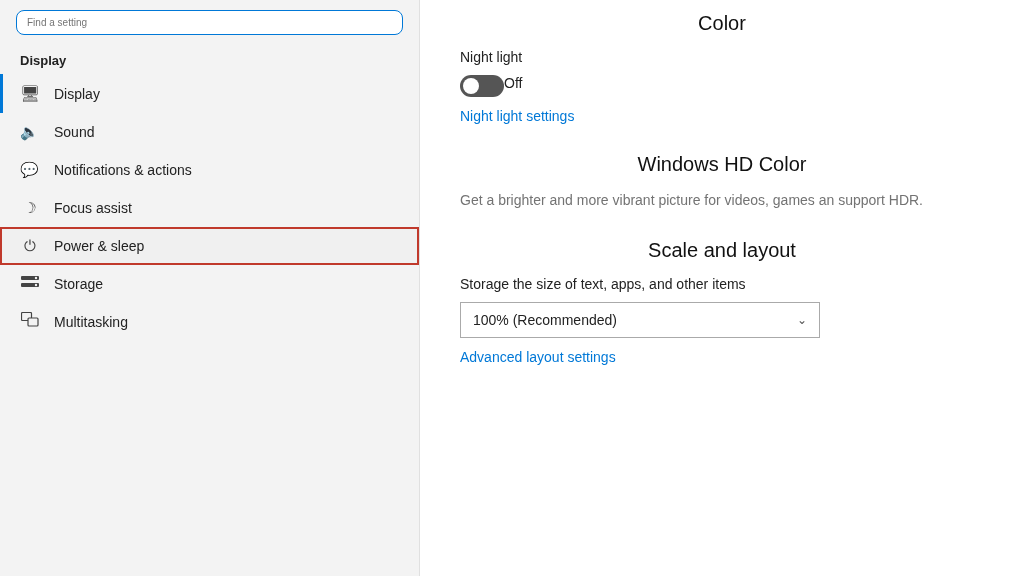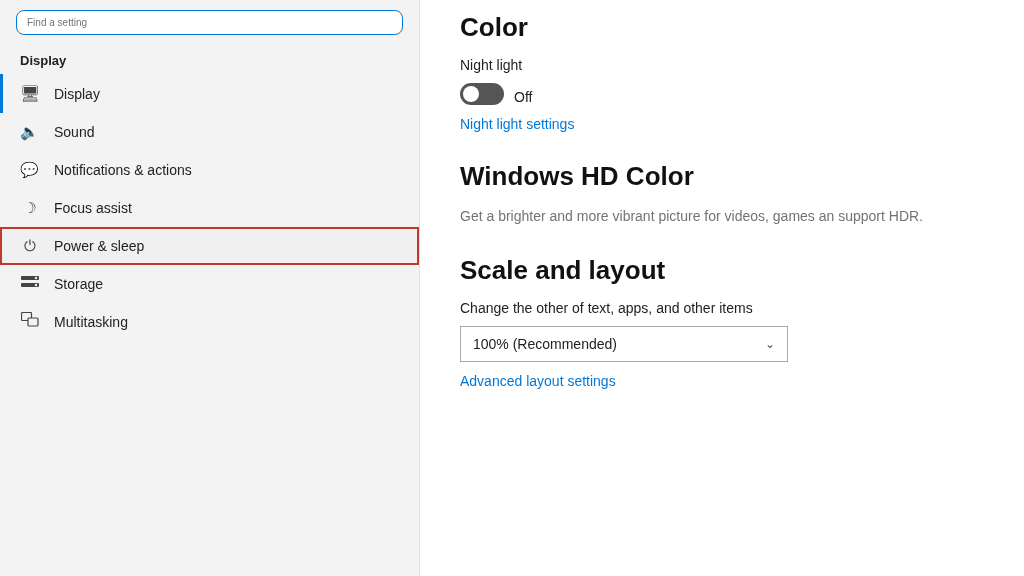--- a/index.html
+++ b/index.html
@@ -90,36 +90,36 @@
       background: #fff;
       padding: 0 40px 20px 40px;
       overflow-y: auto;
     }
 
     .section {
       margin-bottom: 28px;
     }
 
     .section-heading {
-      font-size: 26px;
-      font-weight: 700;
+      font-size: 20px;
+      font-weight: 400;
       color: #111;
       margin-bottom: 14px;
+      text-align: center;
     }
 
     .label-text {
       font-size: 14px;
       color: #222;
       margin-bottom: 10px;
     }
 
     .toggle-row {
       display: flex;
-      align-items: flex-end;
-      gap: 10px;
+      align-items: flex-start;
       margin-bottom: 10px;
     }
 
     .toggle-switch {
       width: 44px;
       height: 22px;
       background: #555;
       border-radius: 11px;
       position: relative;
       flex-shrink: 0;
@@ -159,21 +159,21 @@
     .dropdown-container {
       margin-bottom: 10px;
     }
 
     .dropdown-select {
       display: flex;
       align-items: center;
       justify-content: space-between;
       border: 1px solid #aaa;
       padding: 9px 12px;
-      width: 328px;
+      width: 360px;
       background: #fff;
       font-size: 14px;
       cursor: pointer;
       color: #222;
     }
 
     .dropdown-chevron {
       font-size: 12px;
       color: #555;
     }
@@ -255,21 +255,21 @@
     <a class="link-text">Night light settings</a>
   </div>
 
   <div class="section">
     <div class="section-heading">Windows HD Color</div>
     <div class="description-text">Get a brighter and more vibrant picture for videos, games an support HDR.</div>
   </div>
 
   <div class="section">
     <div class="section-heading">Scale and layout</div>
-    <div class="label-text">Change the other of text, apps, and other items</div>
+    <div class="label-text">Storage the size of text, apps, and other items</div>
     <div class="dropdown-container">
       <div class="dropdown-select">
         <span>100% (Recommended)</span>
         <span class="dropdown-chevron">⌄</span>
       </div>
     </div>
     <a class="link-text">Advanced layout settings</a>
   </div>
 </div>
 

